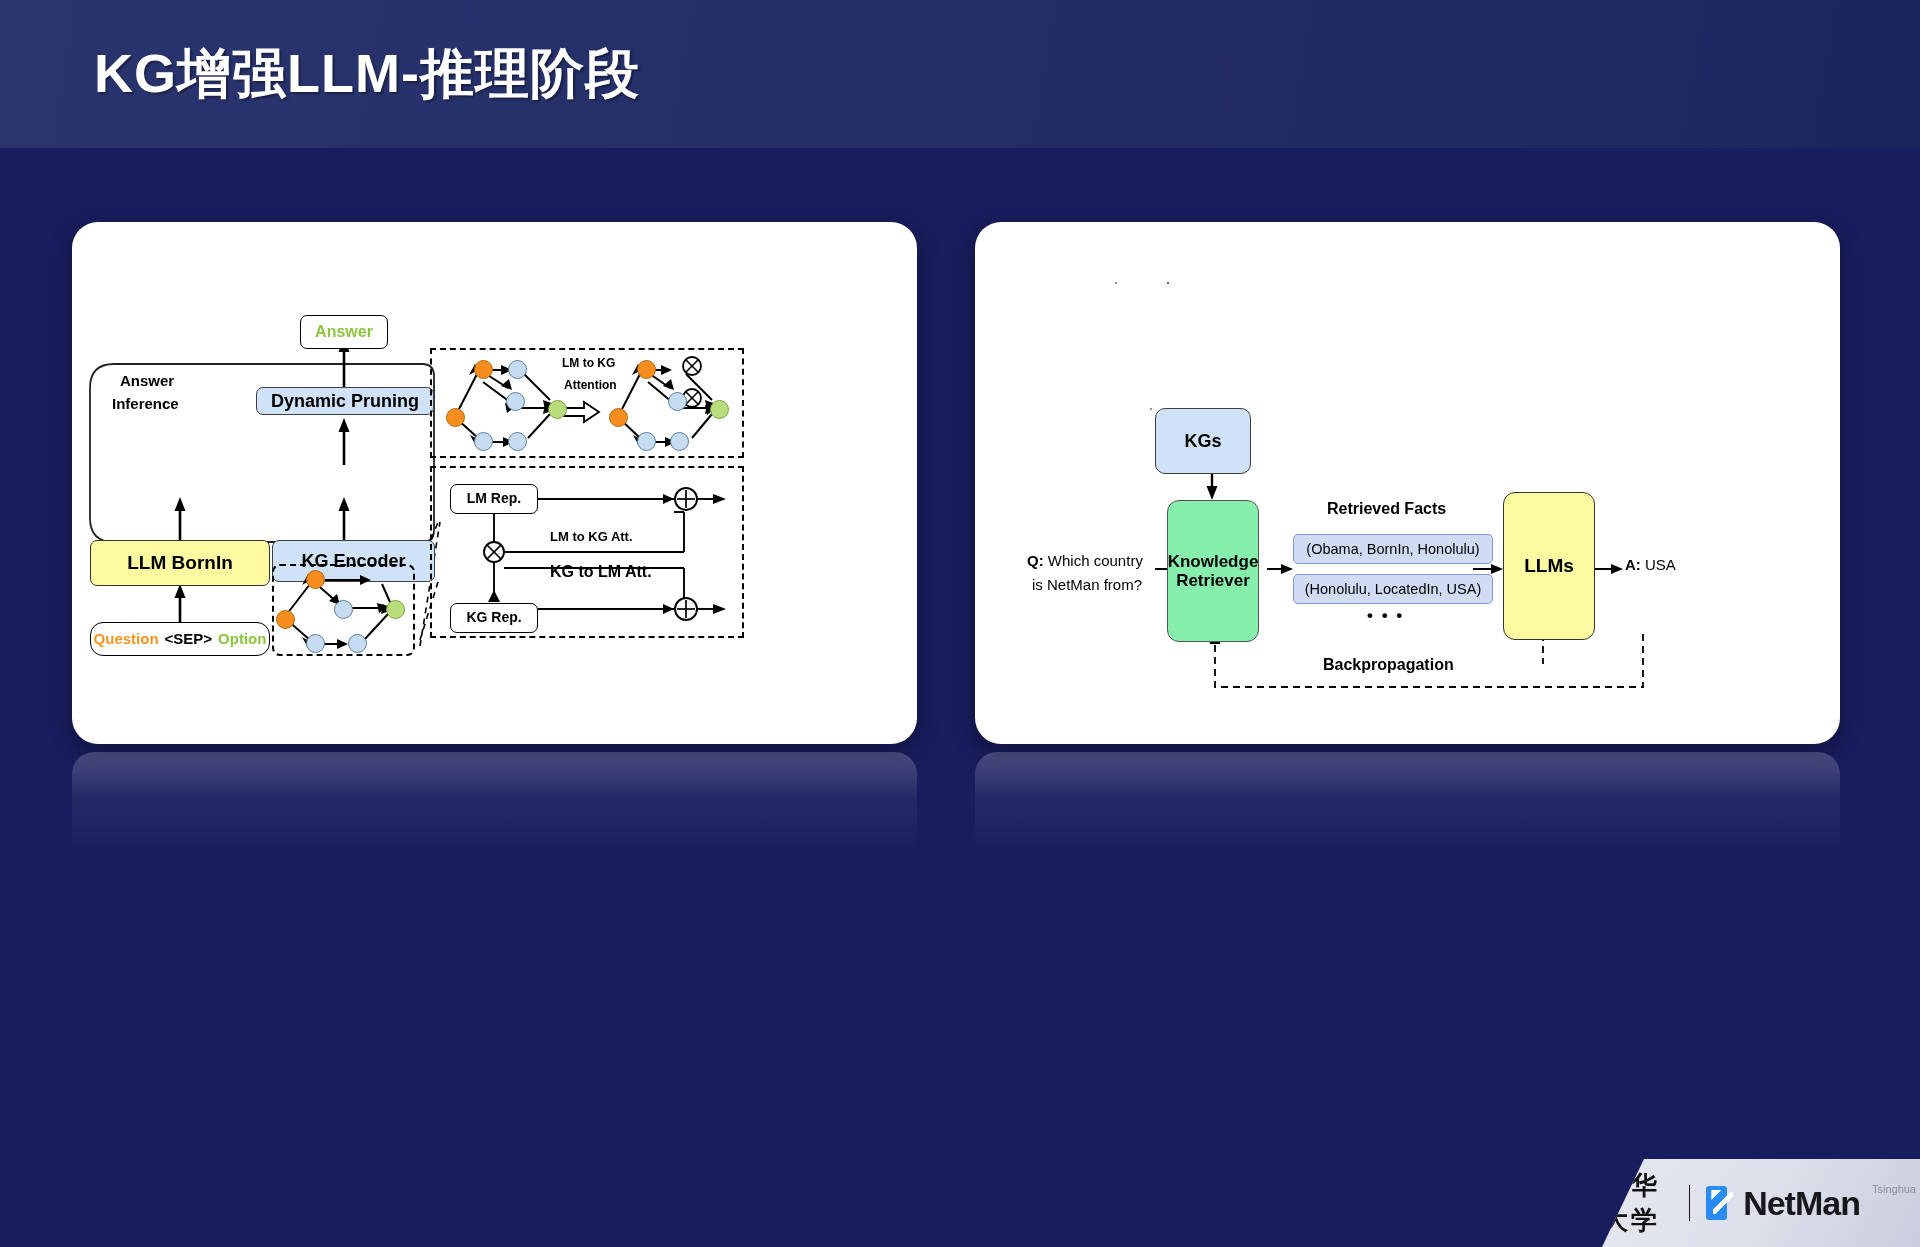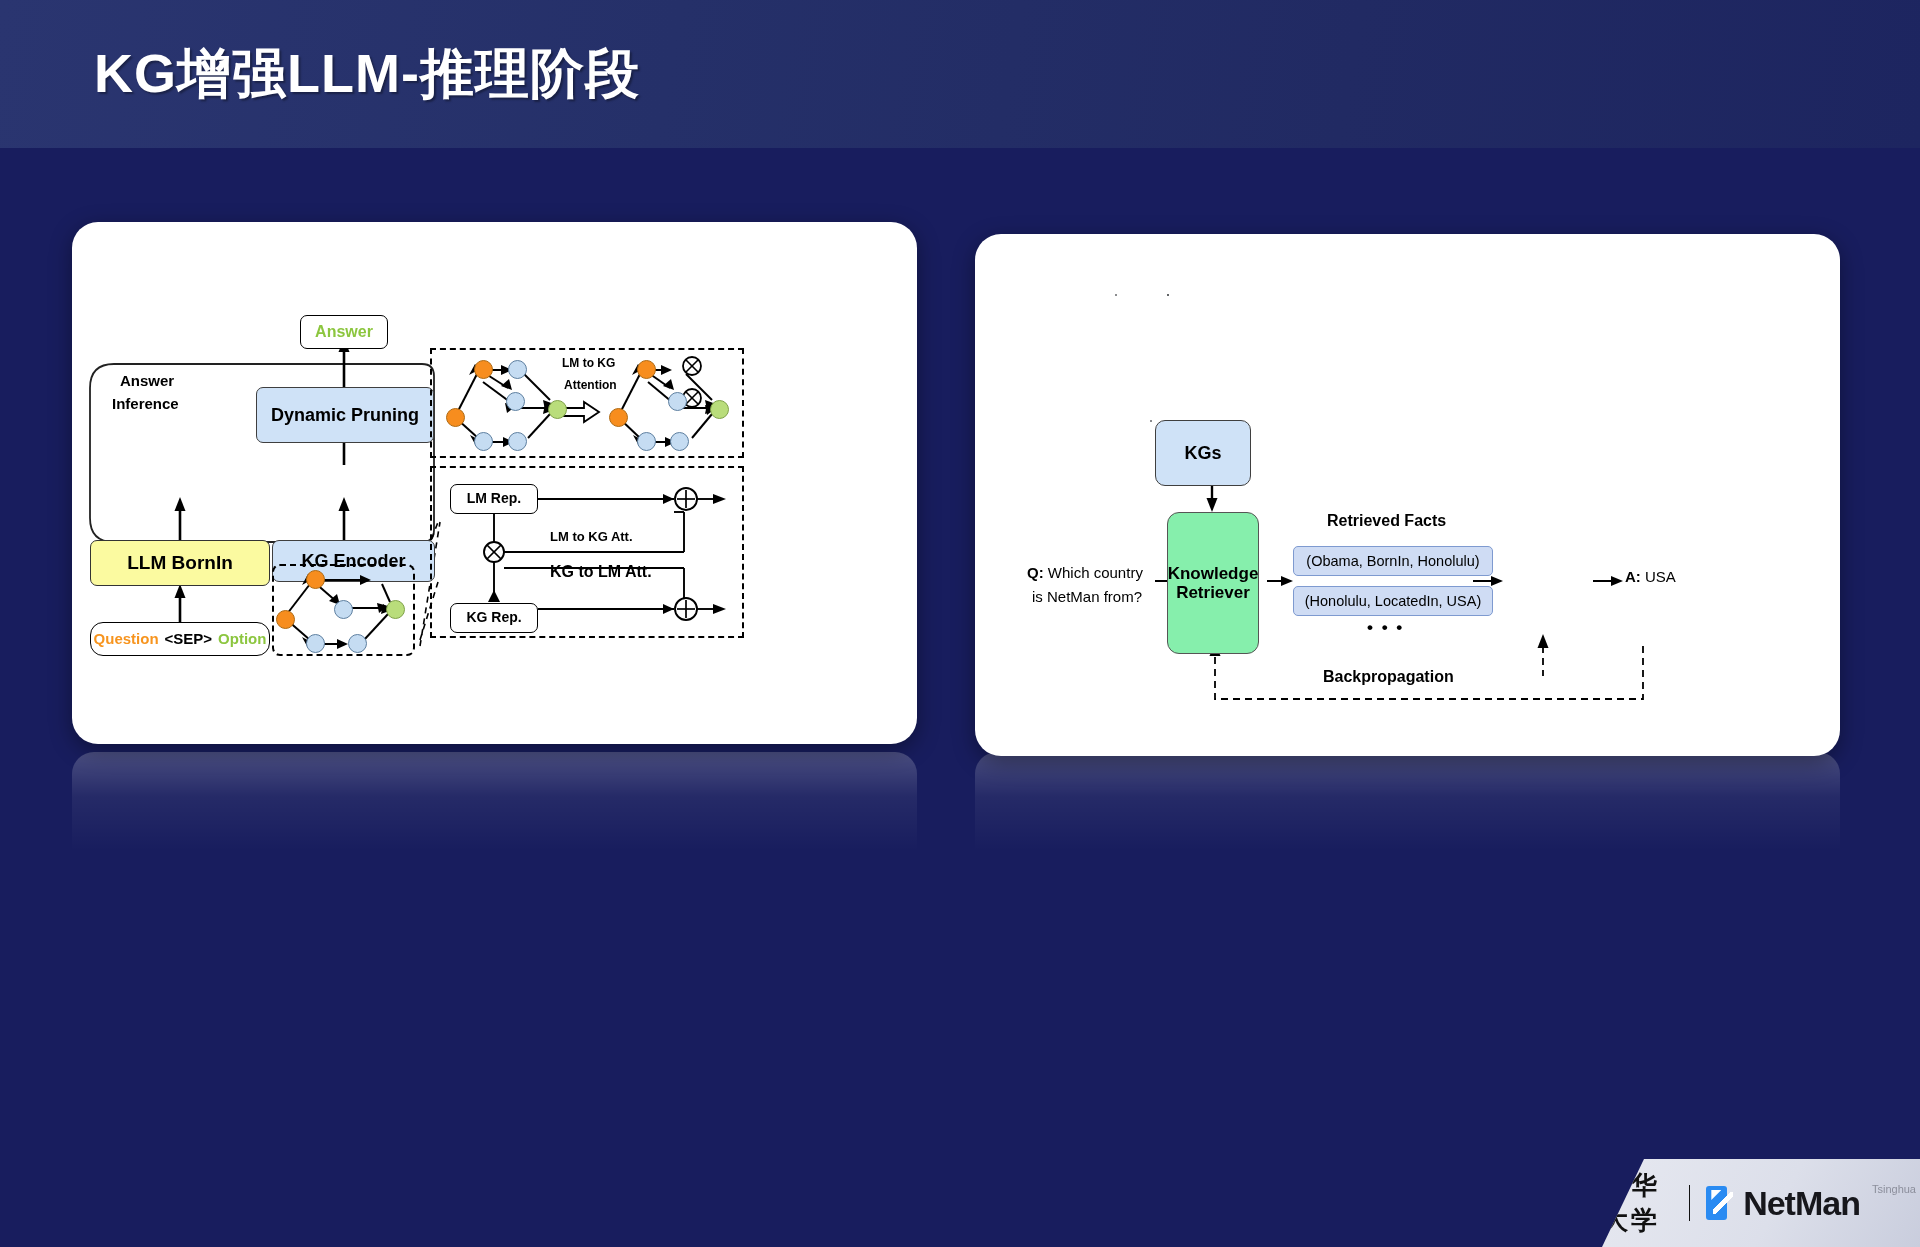--- a/index.html
+++ b/index.html
@@ -25,21 +25,21 @@
     text-shadow:2px 2px 2px rgba(0,0,0,.35);
     white-space:nowrap;
   }
   
   .panel{
     position:absolute;background:#ffffff;border-radius:26px;
     box-shadow:0 6px 22px rgba(0,0,0,.38);
     overflow:hidden;
   }
   #panel-left{left:72px;top:222px;width:845px;height:522px;}
-  #panel-right{left:975px;top:222px;width:865px;height:522px;margin-top:12px;}
+  #panel-right{left:975px;top:222px;width:865px;height:522px;}
 
   
   .reflection{
     position:absolute;border-radius:22px;
     background:linear-gradient(180deg, rgba(255,255,255,.22) 0%, rgba(255,255,255,.06) 28%, rgba(255,255,255,0) 62%);
     pointer-events:none;
   }
   #refl-left{left:72px;top:752px;width:845px;height:160px;}
   #refl-right{left:975px;top:752px;width:865px;height:160px;}
   .box{
@@ -141,21 +141,21 @@
     <span>Answer</span>
   </div>
   <div class="lbl" style="left:40px;top:173px;font-size:15px;">
     <span>Inference</span>
   </div>
 
   <div class="box plain" style="left:228px;top:93px;width:88px;height:34px;font-size:16px;color:#8cc63f;">
     <span>Answer</span>
   </div>
 
-  <div class="box blue" style="left:184px;top:165px;width:178px;height:56px;font-size:18px;">
+  <div class="box blue" style="left:184px;top:165px;width:178px;height:28px;font-size:18px;">
     <span>Dynamic Pruning</span>
   </div>
 
 
   <div class="box blue" style="left:200px;top:318px;width:163px;height:42px;font-size:18px;">
     <span>KG Encoder</span>
   </div>
 
   <div class="box yellow" style="left:18px;top:318px;width:180px;height:46px;font-size:19px;">
     <span>LLM BornIn</span>
@@ -391,20 +391,23 @@
   <div class="box" style="left: 318px; top: 312px; width: 200px; height: 30px; font-size: 14.5px; font-weight: normal; background: rgb(207, 220, 244); border: 1.5px solid rgb(126, 154, 208); border-radius: 5px;">
     <span>(Obama, BornIn, Honolulu)</span>
   </div>
   <div class="box" style="left: 318px; top: 352px; width: 200px; height: 30px; font-size: 14.5px; font-weight: normal; background: rgb(207, 220, 244); border: 1.5px solid rgb(126, 154, 208); border-radius: 5px;">
     <span>(Honolulu, LocatedIn, USA)</span>
   </div>
   <div class="lbl" style="left: 392px; top: 384px; font-size: 17px; letter-spacing: 2px;">
     <span>• • •</span>
   </div>
 
+  <div class="box yellow" style="left: 528px; top: 270px; width: 92px; height: 148px; font-size: 19px; border-radius: 12px;">
+    <span>LLMs</span>
+  </div>
 
   <div class="lbl" style="left: 650px; top: 334px; font-size: 15px; font-weight: normal;">
     <b>A:</b>
     <span>USA</span>
   </div>
 
   <div class="lbl" style="left: 348px; top: 434px; font-size: 16px;">
     <span>Backpropagation</span>
   </div>
 </div>

